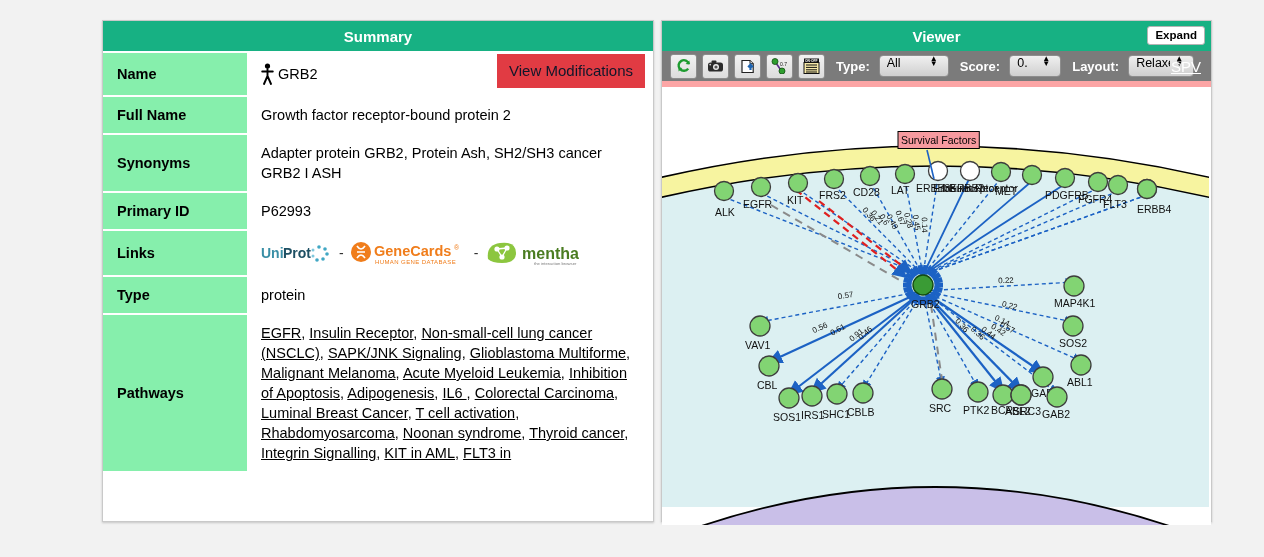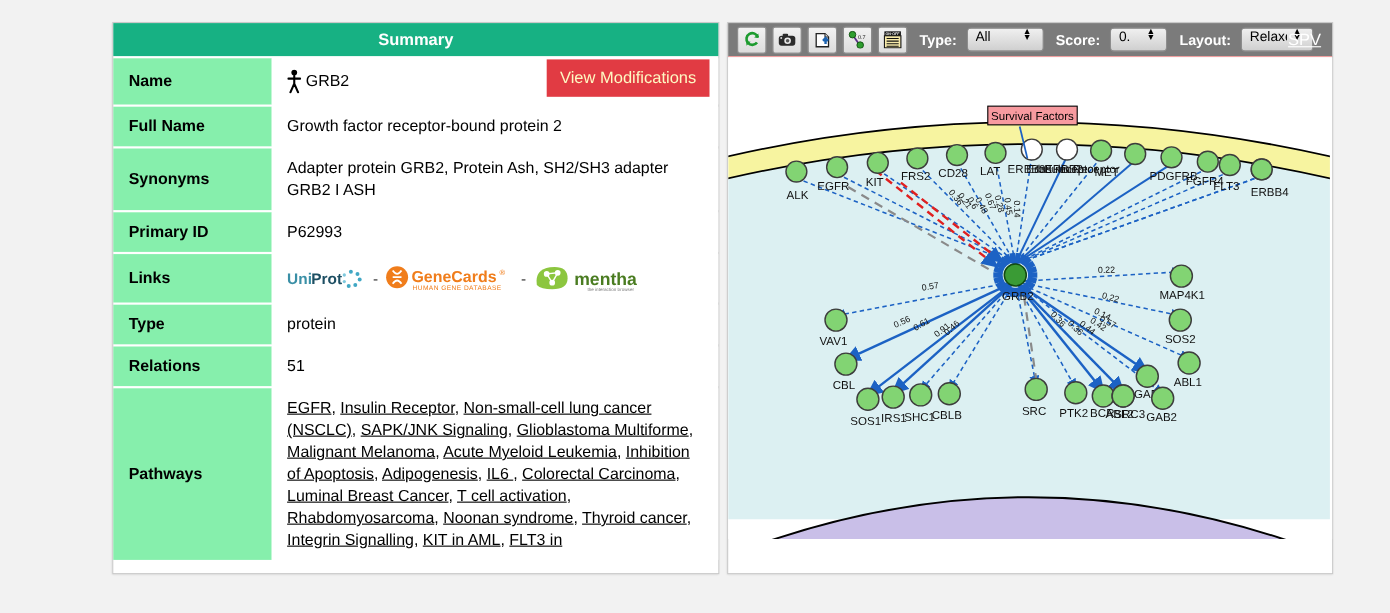--- a/index.html
+++ b/index.html
@@ -30,33 +30,33 @@
        table-layout:fixed;}
   table.sum td{vertical-align:middle;}
   td.lbl{width:130px;background:#86efac;font-weight:bold;font-size:14.5px;
        padding:10px 0 10px 14px;color:#000;}
   td.val{padding:8px 10px 8px 14px;font-size:14.5px;color:#000;
        background:#fff;line-height:20px;}
   tr.tall td.lbl{padding-top:14px;padding-bottom:14px;}
 
   .name-cell{display:flex;align-items:center;position:relative;height:26px;}
   .person-icon{width:13px;height:22px;margin-right:4px;display:block;}
-  .viewmod{position:absolute;right:-2px;top:-7px;background:#e13b43;color:#fef9c3;
+  .viewmod{position:absolute;right:-2px;top:-7px;background:#e13b43;color:#0f172a;
        font-size:15px;padding:7px 12px;cursor:pointer;white-space:nowrap;}
 
   .links-row{display:flex;align-items:center;gap:6px;height:28px;}
   .sep{font-size:14px;color:#333;}
   .logo{display:block;}
 
   .pw a{color:#000;text-decoration:underline;cursor:pointer;}
   .pw{line-height:19px;font-size:14.5px;margin-left:48px;}
 
   
   .toolbar{height:30px;background:#7b7b7b;display:flex;align-items:center;
-     padding:0 8px;gap:5px;border-bottom:1px solid #fca5a5;position:relative;}
+     padding:0 8px;gap:5px;border-bottom:6px solid #fca5a5;position:relative;}
   .tb-btn{width:25px;height:23px;background:linear-gradient(#f2f2f2,#dcdcdc);
      border:1px solid #8d8d8d;border-radius:3px;display:flex;
      align-items:center;justify-content:center;cursor:pointer;}
   .tb-label{color:#fff;font-weight:bold;font-size:13px;margin-left:6px;}
   .sel{background:linear-gradient(#f0f0f0,#cfcfcf);border:1px solid #8d8d8d;
      border-radius:4px;height:20px;display:flex;
      font-size:12.5px;color:#000;padding:0 3px 0 7px;margin-left:4px;
      cursor:pointer;overflow:hidden;}
   .sel span.txt{display:inline-block;overflow:hidden;white-space:nowrap;}
   .spinner{margin-left:5px;display:flex;flex-direction:column;line-height:5px;
@@ -97,21 +97,21 @@
               <div class="viewmod">View Modifications</div>
             </div>
           </td>
         </tr>
         <tr>
           <td class="lbl">Full Name</td>
           <td class="val">Growth factor receptor-bound protein 2</td>
         </tr>
         <tr class="tall">
           <td class="lbl">Synonyms</td>
-          <td class="val">Adapter protein GRB2, Protein Ash, SH2/SH3 adapter GRB2 I ASH</td>
+          <td class="val">Adapter protein GRB2, Protein Ash, SH2/SH3 cancer GRB2 I ASH</td>
         </tr>
         <tr>
           <td class="lbl">Primary ID</td>
           <td class="val">P62993</td>
         </tr>
         <tr>
           <td class="lbl">Links</td>
           <td class="val">
             <div class="links-row">
 
@@ -147,33 +147,33 @@
                 <text x="50" y="26" font-family="Liberation Sans, sans-serif" font-size="4.2" fill="#7a7a7a">the interaction browser</text>
               </svg>
             </div>
           </td>
         </tr>
         <tr>
           <td class="lbl">Type</td>
           <td class="val">protein</td>
         </tr>
         <tr>
-          <td class="lbl">Relations</td>
-          <td class="val">51</td>
-        </tr>
-        <tr>
           <td class="lbl">Pathways</td>
           <td class="val pw" id="pathways-cell"><a>EGFR</a>, <a>Insulin Receptor</a>, <a>Non-small-cell lung cancer (NSCLC)</a>, <a>SAPK/JNK Signaling</a>, <a>Glioblastoma Multiforme</a>, <a>Malignant Melanoma</a>, <a>Acute Myeloid Leukemia</a>, <a>Inhibition of Apoptosis</a>, <a>Adipogenesis</a>, <a>IL6 </a>, <a>Colorectal Carcinoma</a>, <a>Luminal Breast Cancer</a>, <a>T cell activation</a>, <a>Rhabdomyosarcoma</a>, <a>Noonan syndrome</a>, <a>Thyroid cancer</a>, <a>Integrin Signalling</a>, <a>KIT in AML</a>, <a>FLT3 in</a></td>
         </tr>
       </tbody>
         </table>
     </div>
   </div>
 
   <div class="panel" id="viewer-panel">
+    <div class="panel-header">
+      <span>Viewer</span>
+      <div class="expand-btn">Expand</div>
+    </div>
 
     <div class="toolbar">
       <div class="tb-btn">
         <svg width="16" height="16" viewBox="0 0 16 16">
           <path d="M13 6 A5.3 5.3 0 1 0 12.2 10.6" stroke="#1d9b2f" stroke-width="2.4" fill="none"></path>
           <path d="M13.4 2.4 L13.6 6.6 L9.6 6.1 Z" fill="#1d9b2f"></path>
           <path d="M2.6 13.6 L2.4 9.4 L6.4 9.9 Z" fill="#1d9b2f"></path>
         </svg>
       </div>
       <div class="tb-btn">

